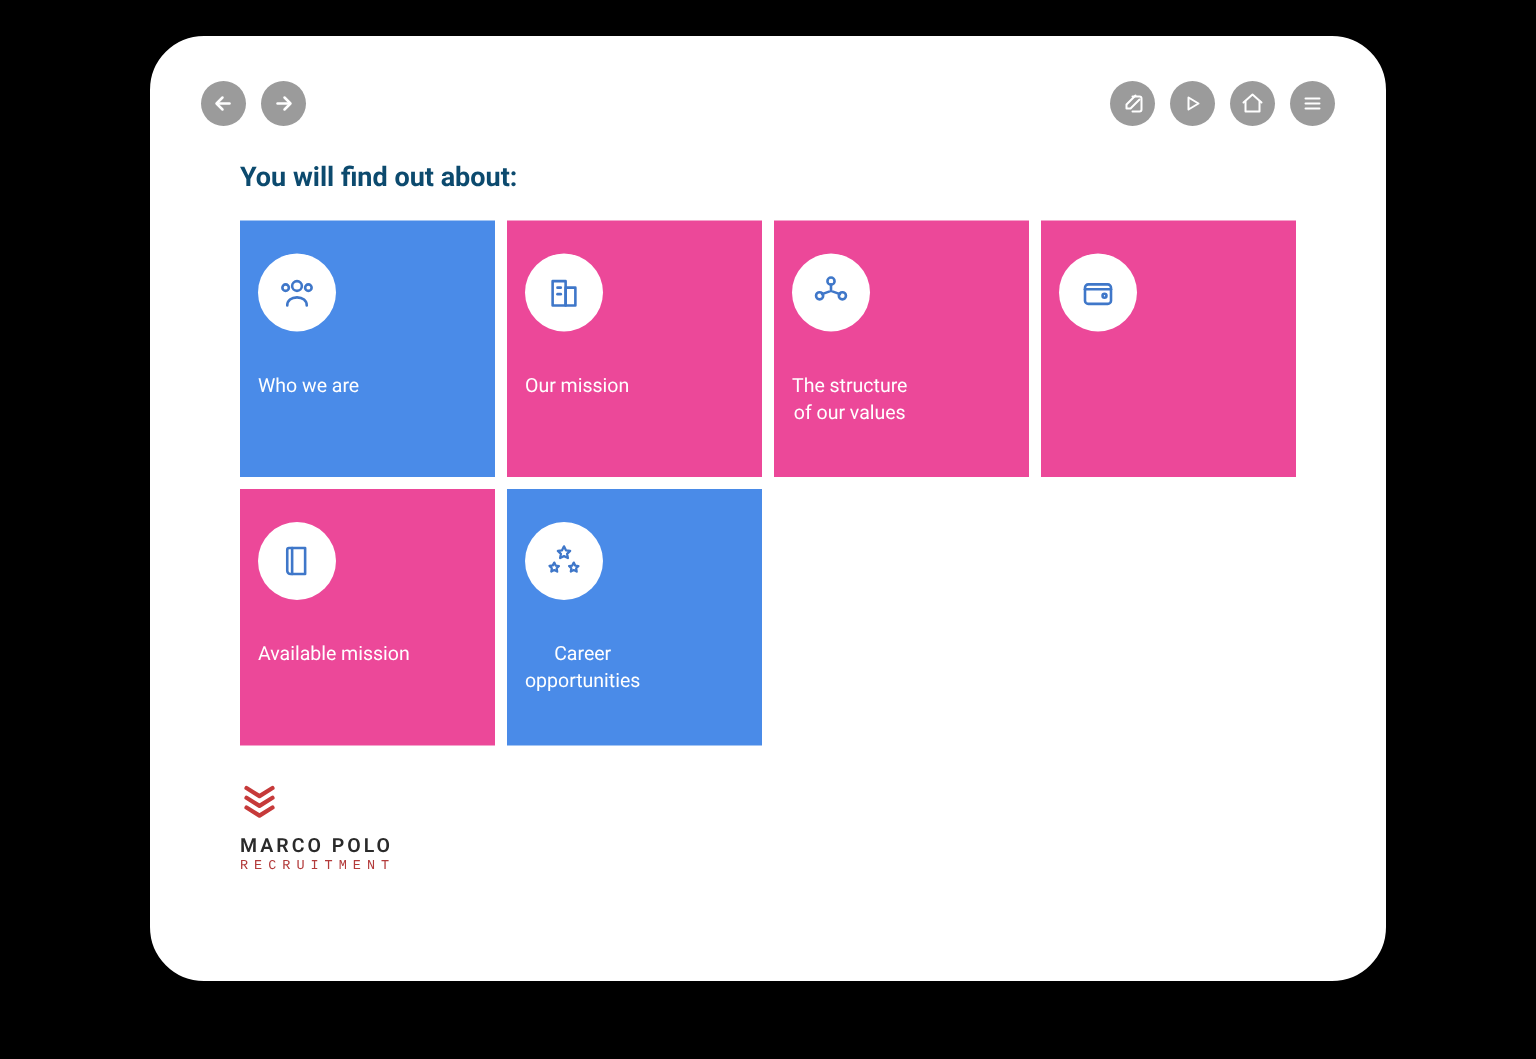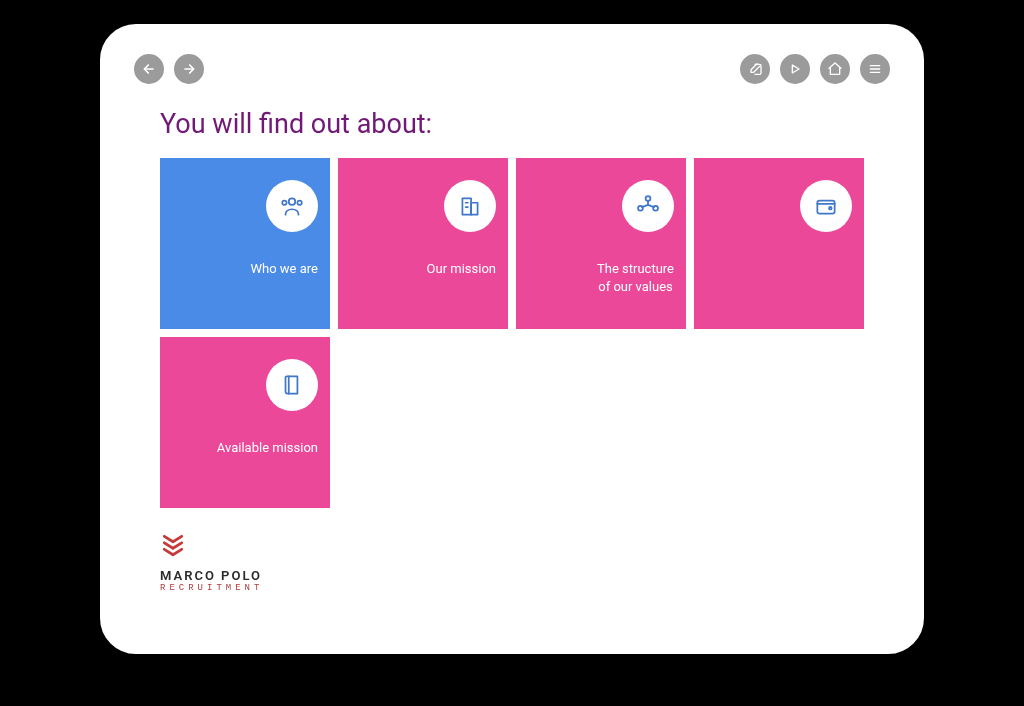--- a/index.html
+++ b/index.html
@@ -47,36 +47,36 @@
   }
   .tb-btn svg { width: 16px; height: 16px; display: block; }
 
   .content {
     padding: 10px 48px 0 48px;
     flex: 1;
     display: flex;
     flex-direction: column;
   }
   .page-title {
-    color: #701a75;
-    font-size: 27px;
-    font-weight: 400;
+    color: #0c4a6e;
+    font-size: 18px;
+    font-weight: 700;
     margin: 6px 0 18px 0;
   }
   .grid {
     display: grid;
     grid-template-columns: repeat(4, 1fr);
     grid-template-rows: repeat(2, 1fr);
     gap: 8px;
     height: 350px;
   }
   .card {
     display: flex;
     flex-direction: column;
-    align-items: flex-end;
+    align-items: flex-start;
     justify-content: flex-start;
     padding: 22px 12px 0 12px;
     color: #fff;
     cursor: pointer;
     text-align: center;
   }
   .card.light { background: #ec4899; }
   .card.dark  { background: #4a8be8; }
   .card .icon-circle {
     width: 52px; height: 52px;
@@ -225,20 +225,31 @@
         <div class="card light">
           <div class="icon-circle">
             <svg viewBox="0 0 24 24" fill="none" stroke="#3f77c9" stroke-width="1.6" stroke-linecap="round" stroke-linejoin="round">
                 <path d="M7 4h10v16H8a2 2 0 0 1-2-2V5a1 1 0 0 1 1-1z"></path>
                 <line x1="9" y1="4" x2="9" y2="20"></line>
               </svg>
           </div>
           <div class="label">Available mission</div>
         </div>
 
+        <div class="card dark">
+          <div class="icon-circle">
+            <svg viewBox="0 0 24 24" fill="none" stroke="#3f77c9" stroke-width="1.4" stroke-linecap="round" stroke-linejoin="round">
+                <path d="M12 3l1.2 2.4 2.6.4-1.9 1.8.5 2.6L12 9l-2.4 1.2.5-2.6L8.2 5.8l2.6-.4L12 3z"></path>
+                <path d="M6 13l.9 1.8 2 .3-1.4 1.4.3 2L6 17.6l-1.8.9.3-2L3.1 15l2-.3L6 13z"></path>
+                <path d="M18 13l.9 1.8 2 .3-1.4 1.4.3 2-1.8-.9-1.8.9.3-2-1.4-1.4 2-.3.9-1.8z"></path>
+              </svg>
+          </div>
+          <div class="label">Career
+opportunities</div>
+        </div>
 
       </div>
 
       <div class="footer-logo">
         <span class="logo-mark">
           <svg viewBox="0 0 24 24" fill="none" stroke="#c63a3a" stroke-width="2.6" stroke-linecap="round" stroke-linejoin="round">
               <polyline points="4 4 12 9 20 4"></polyline>
               <polyline points="4 10 12 15 20 10"></polyline>
               <polyline points="4 16 12 21 20 16"></polyline>
             </svg>

